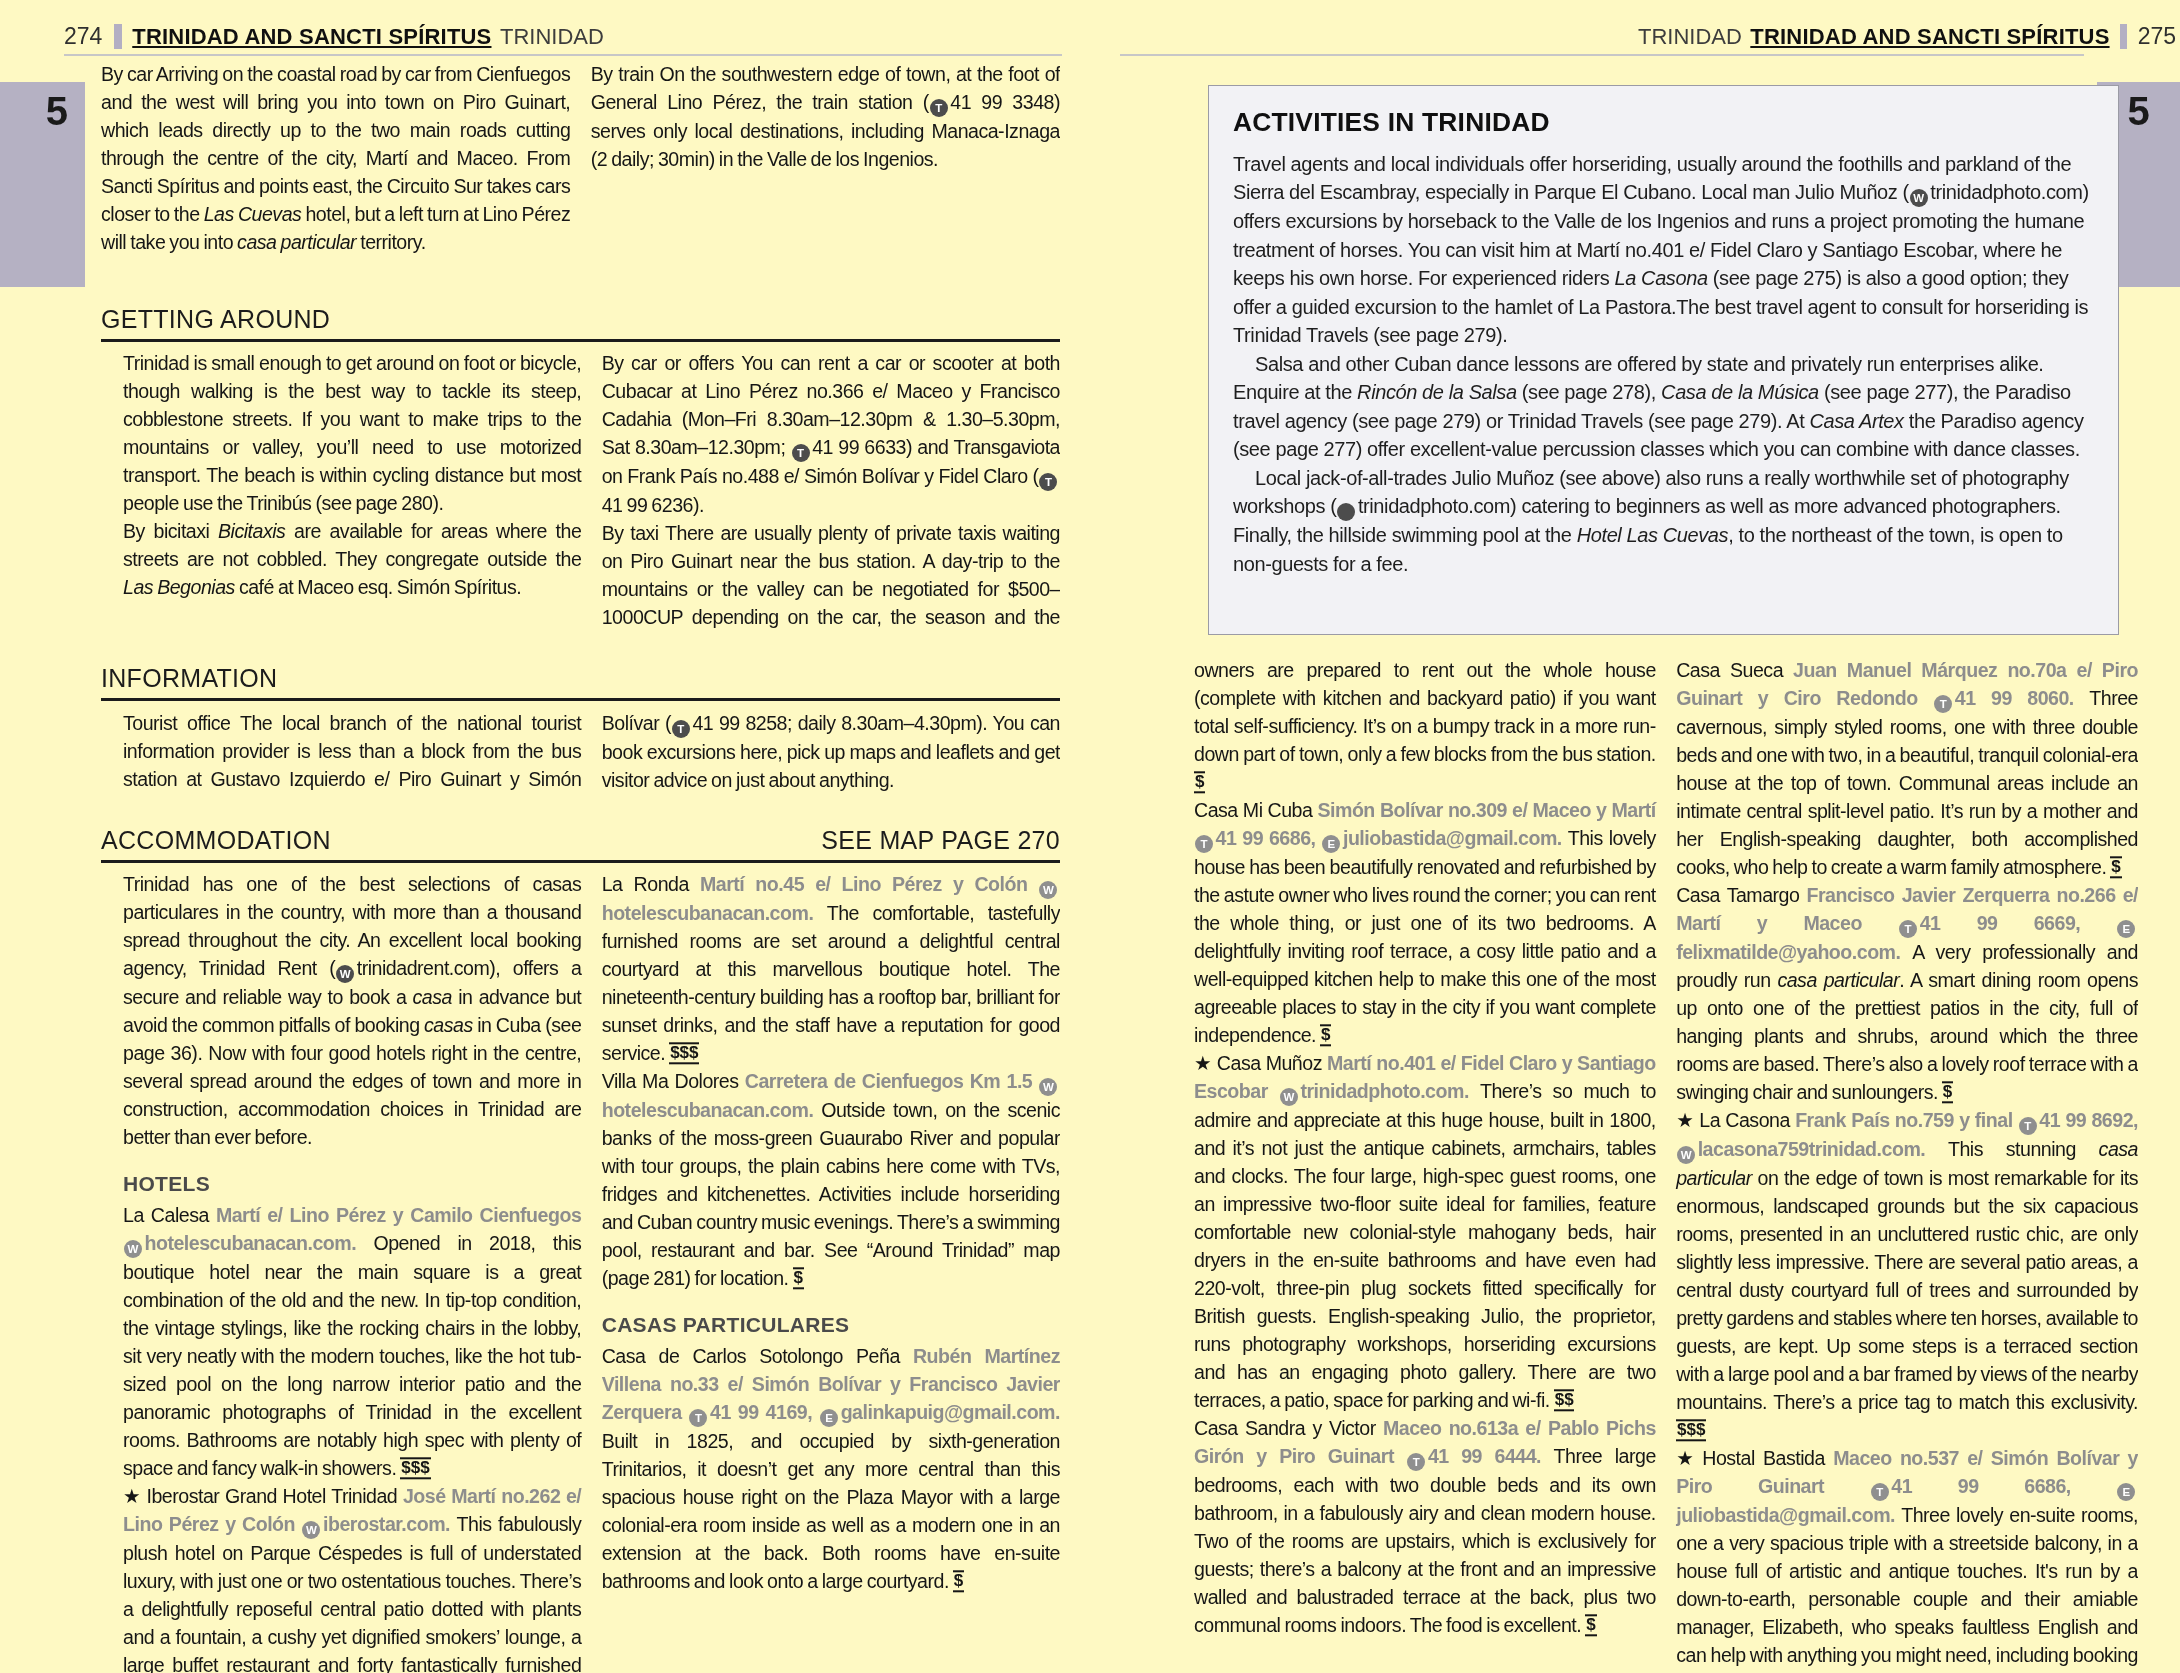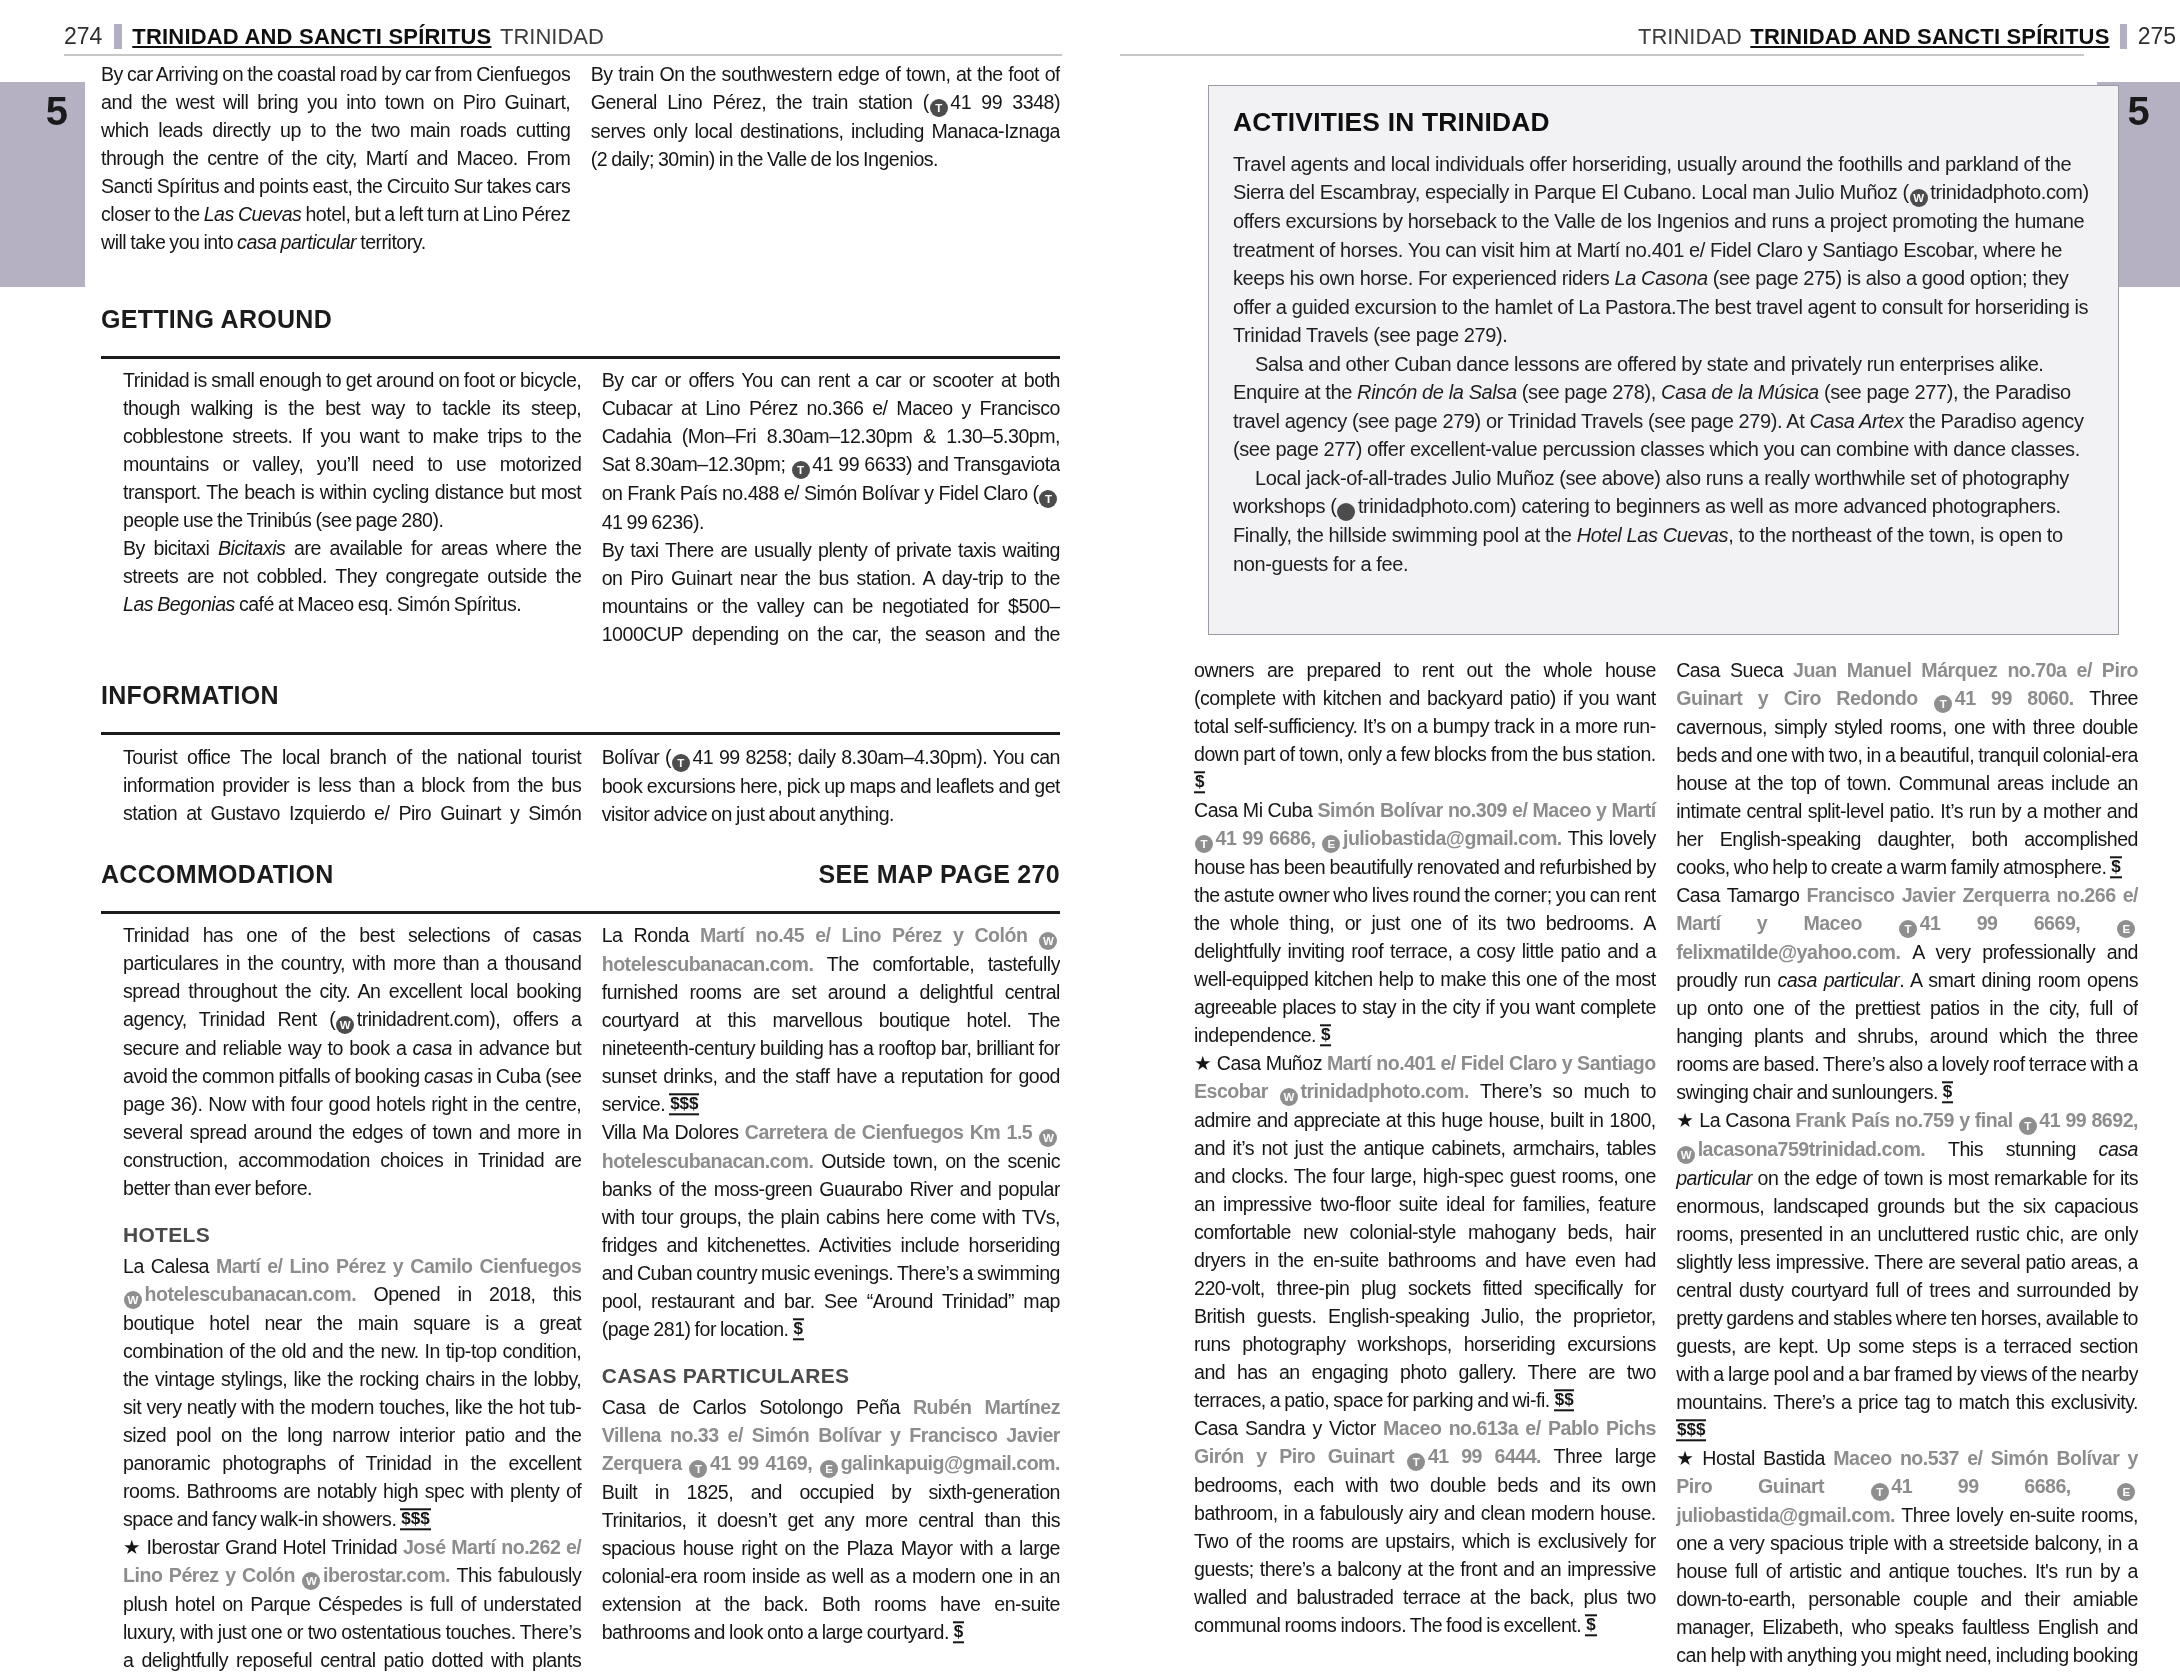--- a/index.html
+++ b/index.html
@@ -1,37 +1,37 @@
 <!DOCTYPE html>
 <html style="font-size:13.6px"><head>
 <meta charset="utf-8">
 <style>
   html,body{margin:0;padding:0;background:#e9e9e9;}
-  .sheet{position:relative;width:2181px;height:1674px;background:#ffffff;overflow:hidden;
+  .sheet{position:relative;width:2181px;height:1674px;background:#fef9c3;overflow:hidden;
          font-family:"Liberation Sans",sans-serif;color:#161616;}
   
   .pg-header{position:absolute;top:23px;display:flex;align-items:center;font-size:22px;white-space:nowrap;}
   .pg-header .hdr-num{font-size:23px;color:#2f2f2f;}
   .hdr-bar{width:7.7px;height:25px;background:#b3afc3;display:inline-block;}
   .hdr-bold{font-weight:bold;color:#101010;letter-spacing:0.2px;text-decoration:underline;}
   .hdr-light{font-weight:normal;color:#3d3d3d;}
   .hdr-rule{position:absolute;top:54px;height:2.1px;background:#c7c7c7;}
   
   .tab{position:absolute;top:82px;height:205px;background:#b5b1c3;box-sizing:border-box;
        font-weight:bold;font-size:40px;color:#1a1a1a;}
   .tab.left{left:0;width:85px;text-align:right;padding:6.8px 17px 0 0;}
   .tab.right{left:2097px;width:83px;text-align:center;padding-top:6.8px;}
   
   .lp-content{position:absolute;left:101px;top:60px;width:959px;}
   .cols{column-count:2;column-gap:20.4px;column-fill:auto;overflow:hidden;}
   .txt p{margin:0;text-align:justify;font-size:19.6px;line-height:28px;
          letter-spacing:-0.5px;word-spacing:-0.9px;color:#161616;}
   .sec-head{display:flex;justify-content:space-between;align-items:flex-end;
-            border-bottom:3px solid #1c1c1c;padding-bottom:22px;margin-top:12.8px;
-            font-size:25px;font-weight:bold;letter-spacing:0.3px;color:#1c1c1c;}
+            border-bottom:3px solid #1c1c1c;padding-bottom:5px;margin-top:12.8px;
+            font-size:25px;font-weight:normal;letter-spacing:0.3px;color:#1c1c1c;}
   .sec-head + .cols{margin-top:7.7px;margin-left:22px;}
   .sub{font-size:21px;font-weight:bold;color:#4a4a4a;letter-spacing:0.3px;margin:21px 0 4.3px;}
   .b{font-weight:normal;}
   .i{font-style:italic;}
   .g{color:#8d8d8d;font-weight:bold;}
   .star{margin-right:4.3px;letter-spacing:0;}
   .price{font-weight:bold;border-top:2.1px solid #161616;border-bottom:2.1px solid #161616;
          padding:0 0.9px;font-size:17px;line-height:18px;display:inline-block;transform:translateY(-1.7px);
          letter-spacing:0;word-spacing:0;}
   .ic{display:inline-block;width:18px;height:18px;border-radius:50%;background:#4c4c4c;color:#fff;

